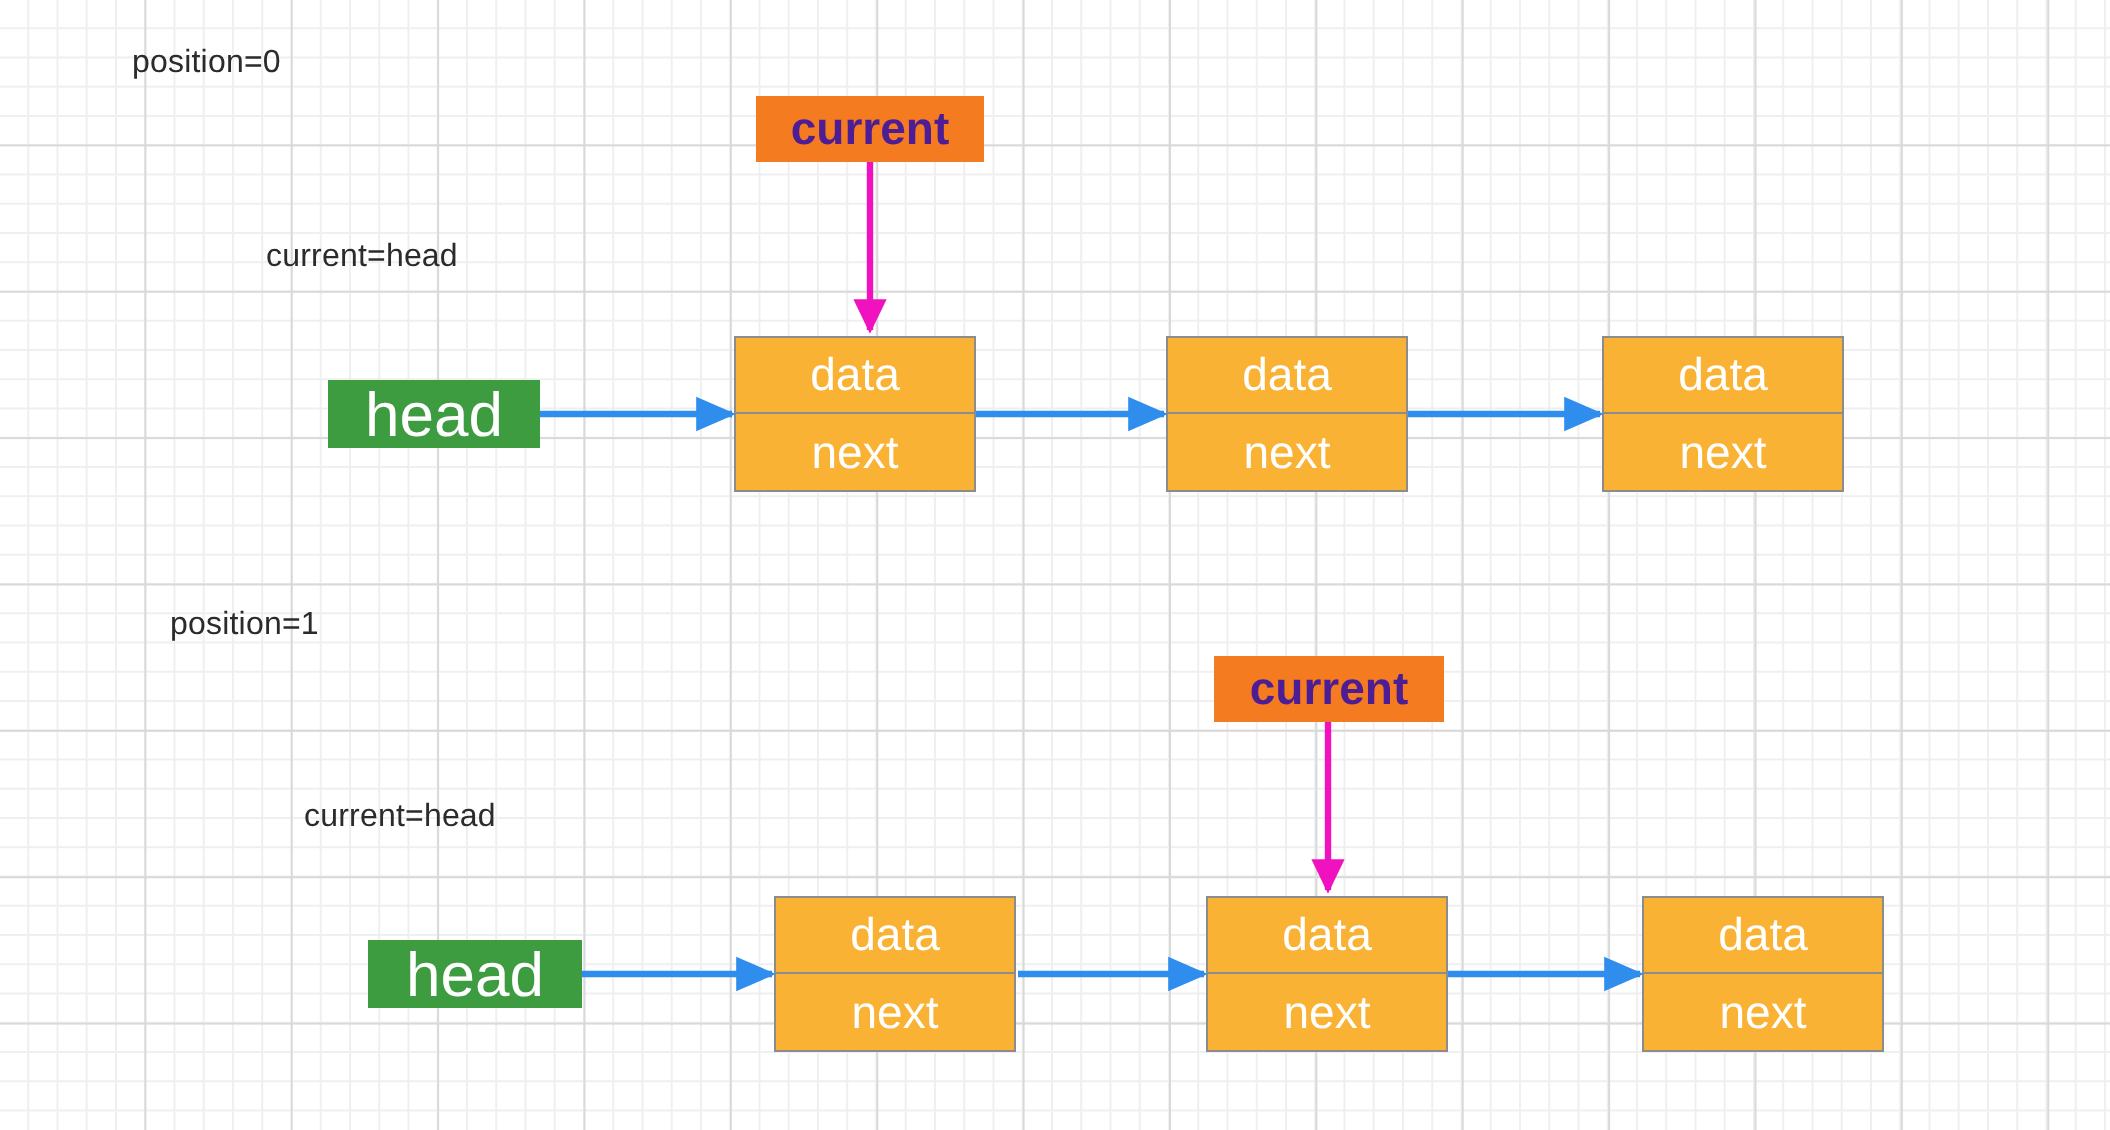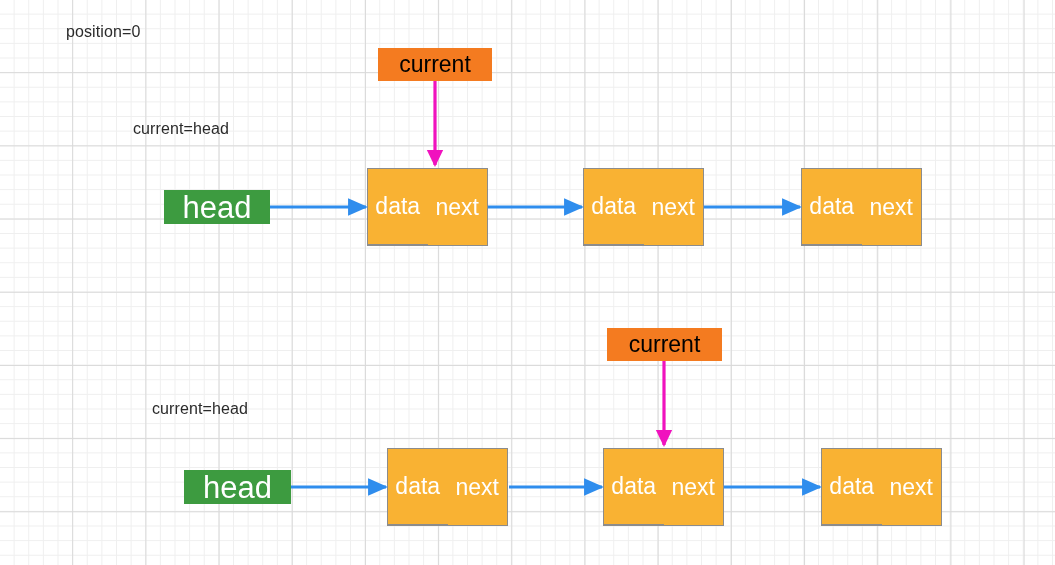--- a/index.html
+++ b/index.html
@@ -49,37 +49,39 @@
     display: flex;
     align-items: center;
     justify-content: center;
     line-height: 1;
     box-sizing: border-box;
   }
 
   .current-box {
     position: absolute;
     background: #f47b20;
-    color: #000000;
+    color: #4c1d95;
     font-size: 23px;
     display: flex;
     align-items: center;
     justify-content: center;
     line-height: 1;
     box-sizing: border-box;
+    font-weight: bold;
   }
 
   .node {
     position: absolute;
     width: 121px;
     height: 78px;
     box-sizing: border-box;
     border: 1.5px solid #8c8c8c;
     background: #f9b233;
     display: flex;
+    flex-direction: column;
   }
   .node .cell {
     flex: 1 1 50%;
     display: flex;
     align-items: center;
     justify-content: center;
     color: #ffffff;
     font-size: 23px;
     line-height: 1;
     box-sizing: border-box;
@@ -128,20 +130,21 @@
   <div class="node" style="left:583px; top:168px;">
     <div class="cell top">data</div>
     <div class="cell bottom">next</div>
   </div>
 
   <div class="node" style="left:801px; top:168px;">
     <div class="cell top">data</div>
     <div class="cell bottom">next</div>
   </div>
 
+  <div class="plain-label" style="left:85px; top:305px;">position=1</div>
 
   <div class="plain-label" style="left:152px; top:401px;">current=head</div>
 
   <div class="current-box" style="left:607px; top:328px; width:115px; height:33px;">current</div>
 
   <div class="head-box" style="left:184px; top:470px; width:107px; height:34px;">head</div>
 
   <div class="node" style="left:387px; top:448px;">
     <div class="cell top">data</div>
     <div class="cell bottom">next</div>

